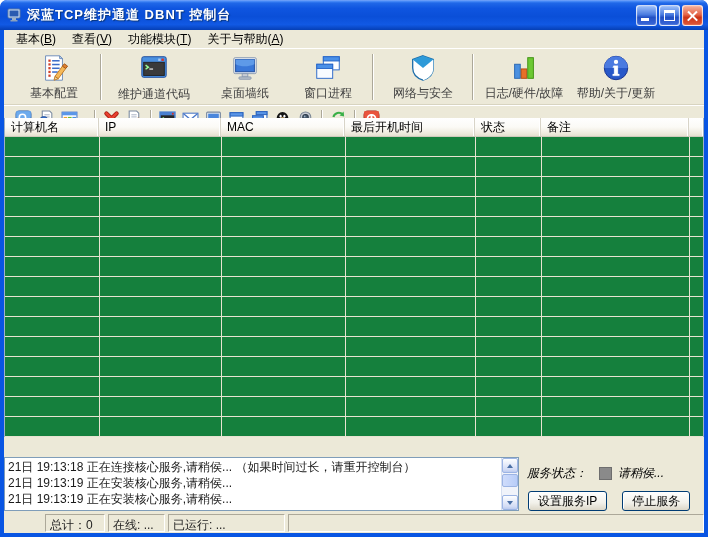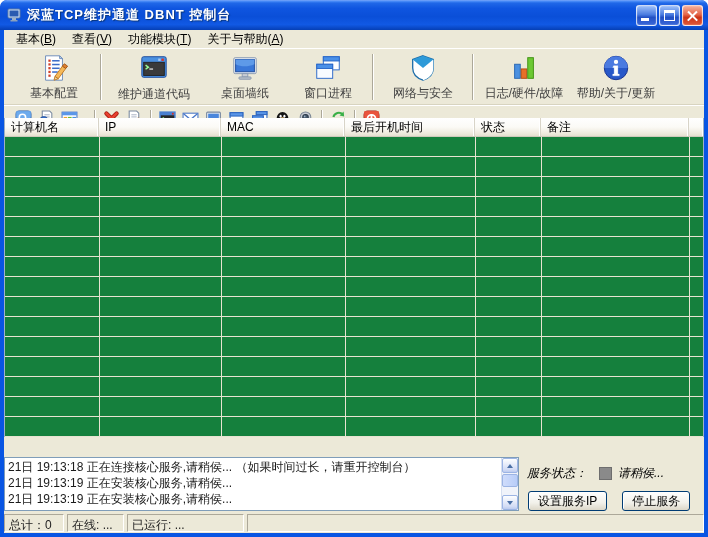--- a/index.html
+++ b/index.html
@@ -66,21 +66,21 @@
   .tri-down { width:0; height:0; border-left:3.5px solid transparent; border-right:3.5px solid transparent; border-top:4.5px solid #4a6fa5; }
 
   .service-area { position:absolute; left:518px; top:424px; width:182px; height:57px; }
   .svc-status { position:absolute; left:5px; top:11px; display:flex; align-items:center; gap:6px; white-space:nowrap;font-style:italic; }
   .status-square { width:13px; height:13px; background:#8a8a8a; border:1px solid #6e6e6e; margin-left:6px; }
   .svc-buttons { position:absolute; left:6px; top:37px; display:flex; gap:15px; }
   .xp-btn { font-family:inherit; font-size:12px; height:20px; padding:0 9px; border:1px solid #003C74; border-radius:3px;
     background:linear-gradient(180deg,#ffffff 0%,#f2f1ea 60%,#dcd7c8 100%); box-shadow:inset 1px 1px 0 #fff; white-space:nowrap; }
 
   
-  .statusbar { position:absolute; left:0; right:0; top:482px; height:21px; display:flex; gap:3px; padding-top:2px; }
+  .statusbar { position:absolute; left:0; right:0; top:482px; height:21px; display:flex; gap:3px; padding-top:2px;padding-left:41px; }
   .sb-panel { height:18px; border:1px solid; border-color:#aca899 #fff #fff #aca899; padding:2px 4px 0 4px; white-space:nowrap; overflow:hidden; color:#222; }
 </style>
 </head>
 <body>
 
 <div class="window">
 
   <div class="titlebar">
     <span class="app-icon">
       <svg viewBox="0 0 16 16">

